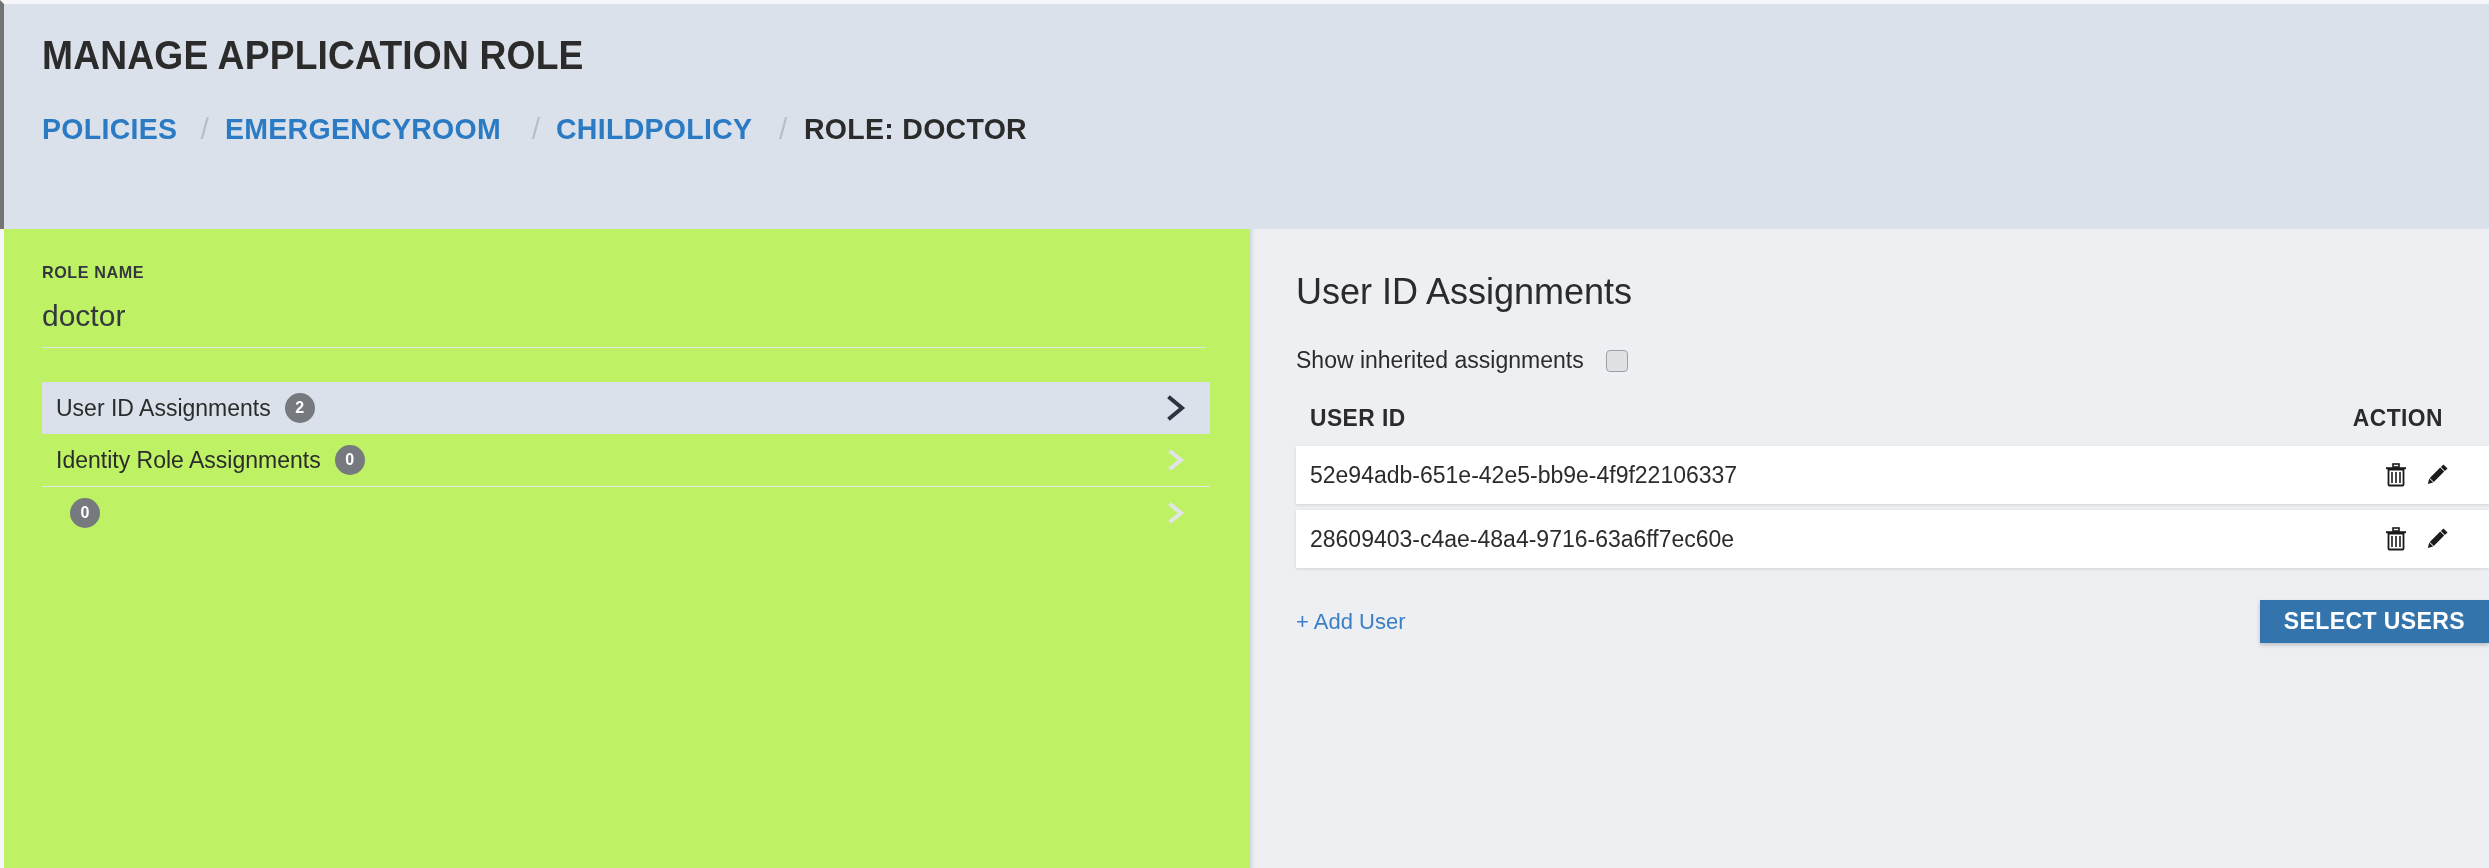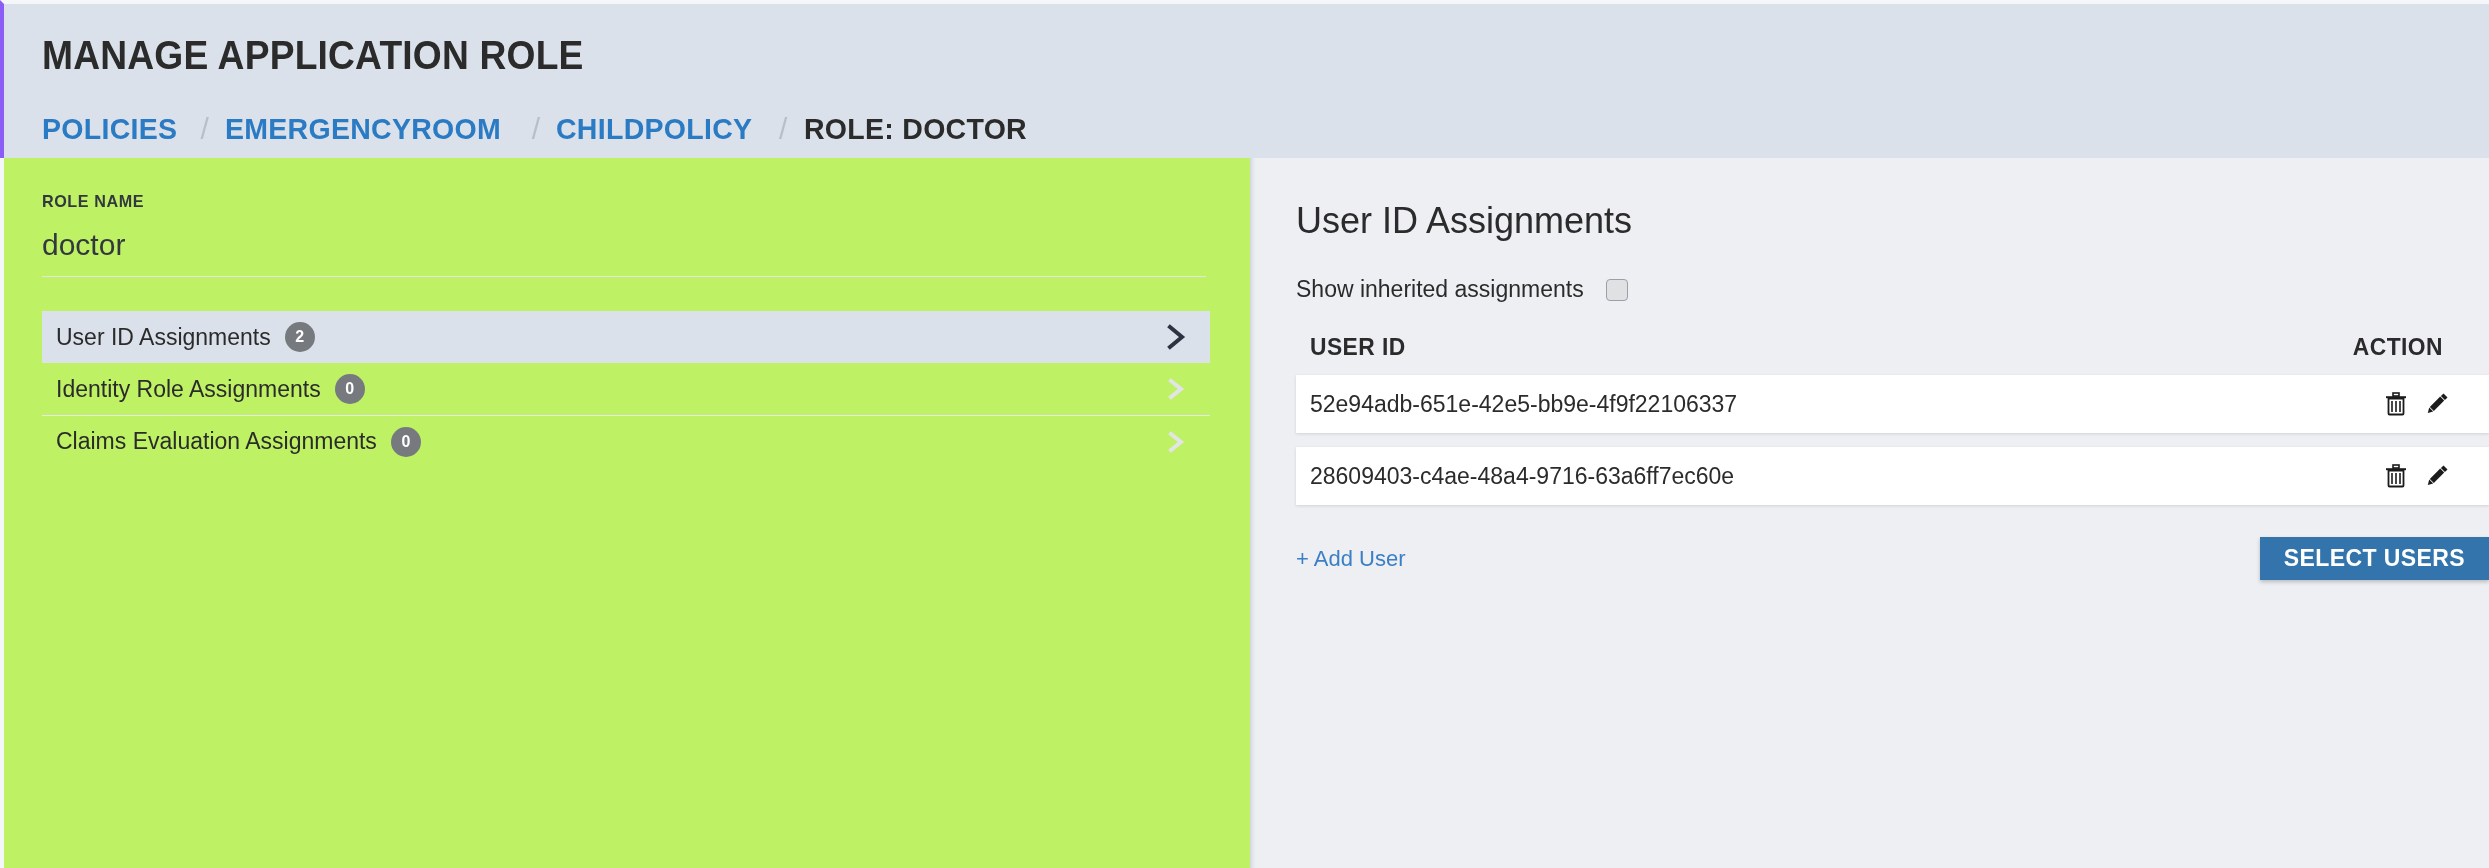--- a/index.html
+++ b/index.html
@@ -17,23 +17,23 @@
     background: #ffffff;
     display: flex;
     flex-direction: column;
   }
 
   
   .page-header {
     background: #dbe1ea;
     padding: 28px 0 26px 38px;
     border-top: 4px solid #f4f6f9;
-    border-left: 4px solid #8b5cf6;
+    border-left: 4px solid #737373;
     flex: 0 0 auto;
-    height: 158px;
+    height: 229px;
     position: relative;
   }
   .page-title {
     font-size: 40px;
     font-weight: bold;
     letter-spacing: 0.2px;
     color: #2b2b2b;
     margin: 0 0 0 0;
     line-height: 1.15;
     font-stretch: condensed;
@@ -196,21 +196,21 @@
   .th-userid { transform: scaleX(0.95); transform-origin: left center; }
   .th-action { margin-left: auto; transform: scaleX(0.95); transform-origin: right center; }
 
   .row-list { margin-top: 14px; }
   .id-row {
     display: flex;
     align-items: center;
     background: #ffffff;
     height: 58px;
     padding: 0 38px 0 14px;
-    margin-bottom: 14px;
+    margin-bottom: 6px;
     box-shadow: 0 1px 3px rgba(0,0,0,0.12);
     margin-right: 0;
   }
   .id-text {
     font-size: 23px;
     color: #2b2b2b;
   }
   .row-actions {
     margin-left: auto;
     display: flex;
@@ -296,21 +296,20 @@
           <span class="assign-label">Identity Role Assignments</span>
           <span class="assign-badge">0</span>
           <span class="assign-chevron">
             <svg width="22" height="30" viewBox="0 0 22 30">
                 <polyline points="5,7 15,15 5,23" fill="none" stroke="#e2e4e7" stroke-width="4" stroke-linecap="square" stroke-linejoin="miter"></polyline>
               </svg>
           </span>
         </div>
 
         <div class="assign-item divided">
-          <span class="assign-label">Claims Evaluation Assignments</span>
           <span class="assign-badge">0</span>
           <span class="assign-chevron">
             <svg width="22" height="30" viewBox="0 0 22 30">
                 <polyline points="5,7 15,15 5,23" fill="none" stroke="#e2e4e7" stroke-width="4" stroke-linecap="square" stroke-linejoin="miter"></polyline>
               </svg>
           </span>
         </div>
 
       </div>
     </div>

